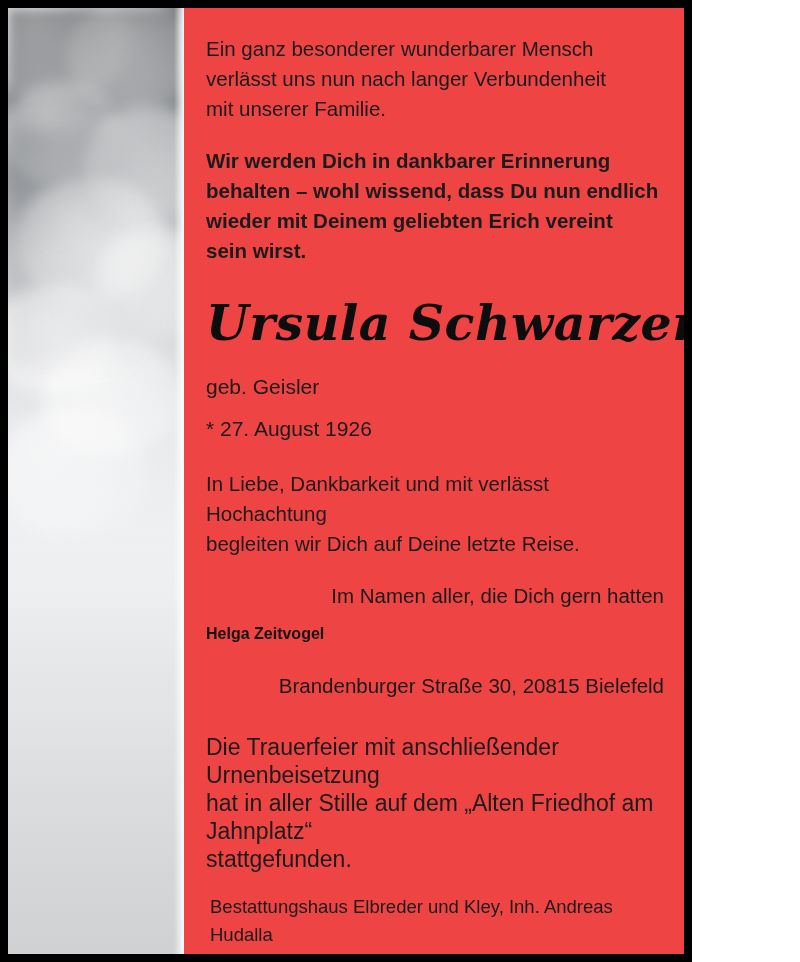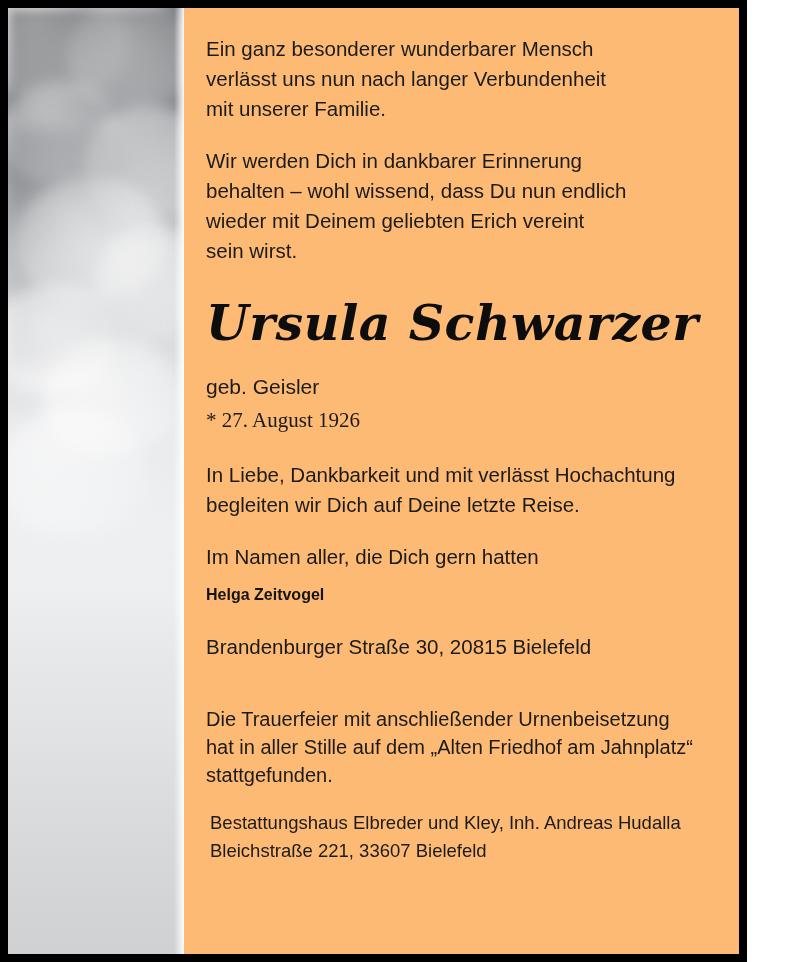--- a/index.html
+++ b/index.html
@@ -10,24 +10,24 @@
   body {
     width: 800px;
     height: 962px;
     font-family: "Liberation Sans", sans-serif;
     color: #1a1a1a;
     overflow: hidden;
   }
 
   .obituary {
     position: relative;
-    width: 747px;
+    width: 692px;
     height: 962px;
     box-sizing: border-box;
-    background: #fdba74;
+    background: #ef4444;
     border: 8px solid #000000;
     overflow: hidden;
   }
 
   
   .photo-column {
     position: absolute;
     left: 0;
     top: 0;
     width: 176px;
@@ -98,69 +98,69 @@
     box-sizing: border-box;
   }
 
   .para {
     font-size: 20.5px;
     line-height: 30px;
     color: #1b1b1b;
     margin: 0 0 22px 0;
     white-space: pre-line;
   }
-  .para.tight { margin-bottom: 28px; }
+  .para.tight { margin-bottom: 28px; font-weight: bold; }
 
   .deceased-name {
     font-family: "DejaVu Serif", serif;
     font-style: italic;
     font-weight: 700;
     font-size: 49px;
     line-height: 58px;
     letter-spacing: 0.5px;
     margin: 16px 0 20px 0;
     color: #0d0d0d;
     white-space: nowrap;
   }
   .maiden-name {
     font-size: 21px;
     line-height: 30px;
-    margin: 0 0 2px 0;
+    margin: 0 0 11px 0;
     color: #1b1b1b;
   }
   .dates-row {
     display: flex;
     align-items: baseline;
     font-size: 21px;
     line-height: 32px;
     margin: 0 0 24px 0;
     color: #1b1b1b;
-    font-family: Liberation Serif, serif;
   }
   .dates-row .birth { width: 222px; }
   .dates-row .death { }
 
   .name-bold {
     font-size: 16px;
     font-weight: 700;
     line-height: 34px;
     margin: 2px 0 20px 0;
     color: #141414;
   }
   .sub-line {
     font-size: 20.5px;
     line-height: 30px;
     margin: 0 0 6px 0;
+    text-align: right;
   }
   .block-gap { height: 26px; }
 
   .small-para {
-    font-size: 20px;
+    font-size: 23px;
     line-height: 28px;
-    margin: 11px 0 20px 0;
+    margin: 0 0 20px 0;
     white-space: pre-line;
     color: #1b1b1b;
   }
   .funeral-home {
     font-size: 18.5px;
     line-height: 28px;
     margin: 4px;
     white-space: pre-line;
     color: #1b1b1b;
   }

